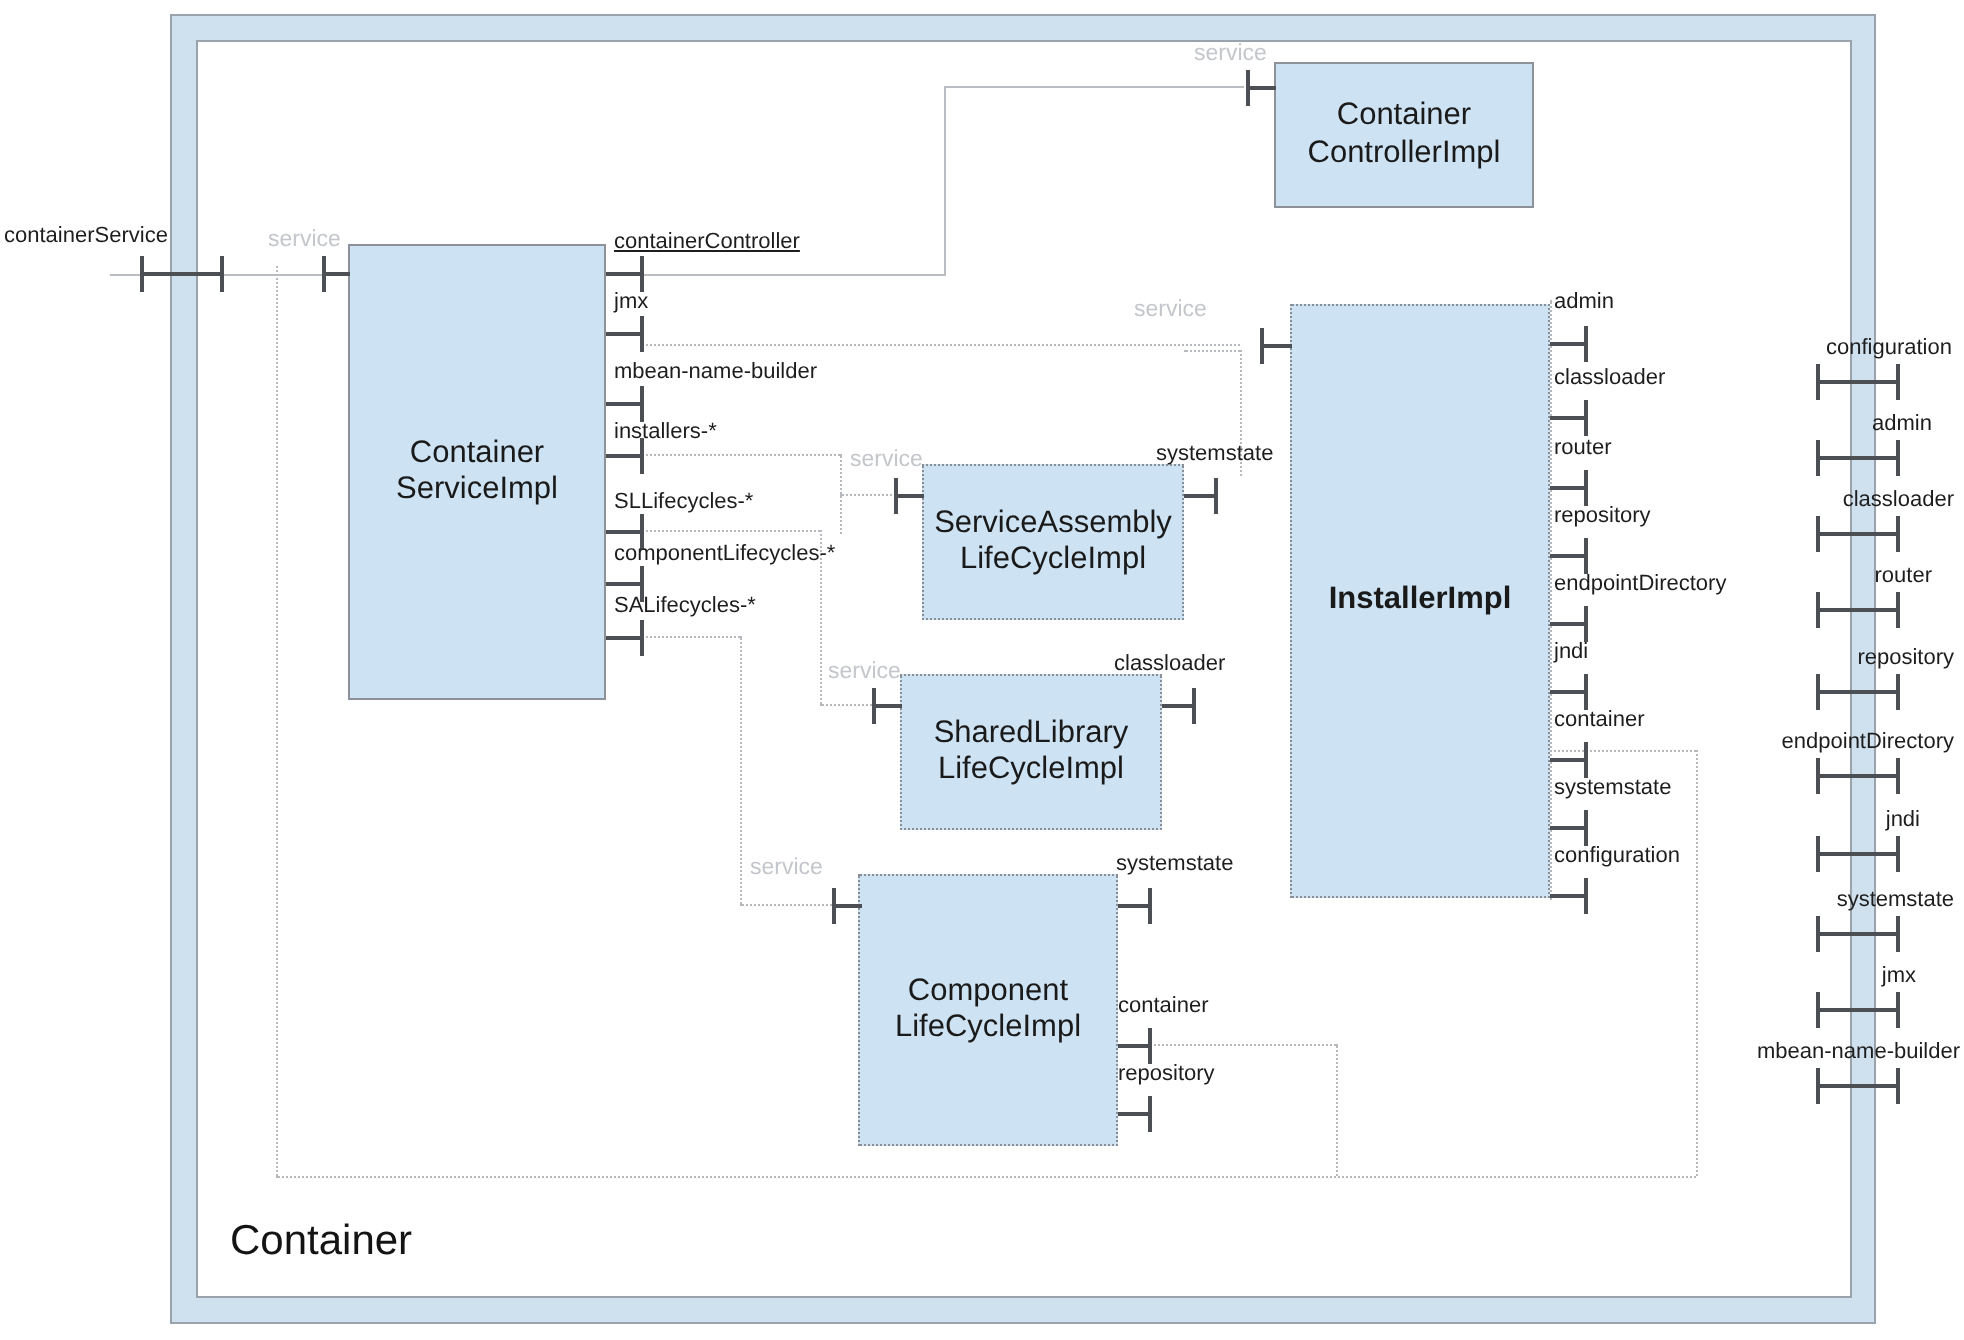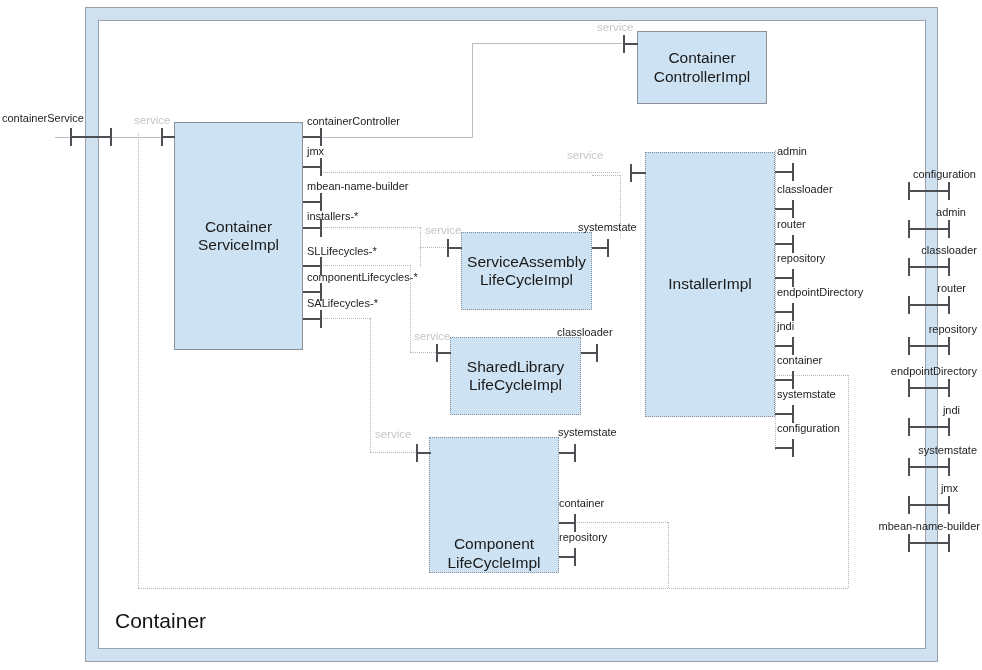--- a/index.html
+++ b/index.html
@@ -111,45 +111,45 @@
   <div class="box dotted b16" style="left:461px;top:232px;width:131px;height:78px;">
     <span class="lbl">ServiceAssembly
 LifeCycleImpl</span>
   </div>
 
   <div class="box dotted b16" style="left:450px;top:337px;width:131px;height:78px;">
     <span class="lbl">SharedLibrary
 LifeCycleImpl</span>
   </div>
 
-  <div class="box dotted b16" style="left:429px;top:437px;width:130px;height:136px;align-items:flex-end;">
+  <div class="box dotted b16" style="left:429px;top:437px;width:130px;height:136px;">
     <span class="lbl">Component
 LifeCycleImpl</span>
   </div>
 
-  <div class="box dotted b16" style="left:645px;top:152px;width:130px;height:265px;">
+  <div class="box dotted b16" style="left:645px;top:152px;width:130px;height:297px;font-weight:bold;">
     <span class="lbl">InstallerImpl</span>
   </div>
 
   <div class="slabel" style="left:134px;top:114px;">service</div>
   <div class="slabel" style="left:597px;top:21px;">service</div>
   <div class="slabel" style="left:567px;top:149px;">service</div>
   <div class="slabel" style="left:425px;top:224px;">service</div>
   <div class="slabel" style="left:414px;top:330px;">service</div>
   <div class="slabel" style="left:375px;top:428px;">service</div>
 
   <div class="plabel" style="left:2px;top:112px;">containerService</div>
   <div class="pv" style="left:70px;top:128px;height:18px;"></div>
   <div class="ph" style="left:70px;top:136px;width:40px;"></div>
   <div class="pv" style="left:110px;top:128px;height:18px;"></div>
 
   <div class="pv" style="left:161px;top:128px;height:18px;"></div>
   <div class="ph" style="left:161px;top:136px;width:14px;"></div>
 
-  <div class="plabel" style="left:307px;top:115px;">containerController</div>
+  <div class="plabel" style="left:307px;top:115px;text-decoration:underline;">containerController</div>
   <div class="ph" style="left:303px;top:136px;width:18px;"></div>
   <div class="pv" style="left:320px;top:128px;height:18px;"></div>
 
   <div class="plabel" style="left:307px;top:145px;">jmx</div>
   <div class="ph" style="left:303px;top:166px;width:18px;"></div>
   <div class="pv" style="left:320px;top:158px;height:18px;"></div>
 
   <div class="plabel" style="left:307px;top:180px;">mbean-name-builder</div>
   <div class="ph" style="left:303px;top:201px;width:18px;"></div>
   <div class="pv" style="left:320px;top:193px;height:18px;"></div>

